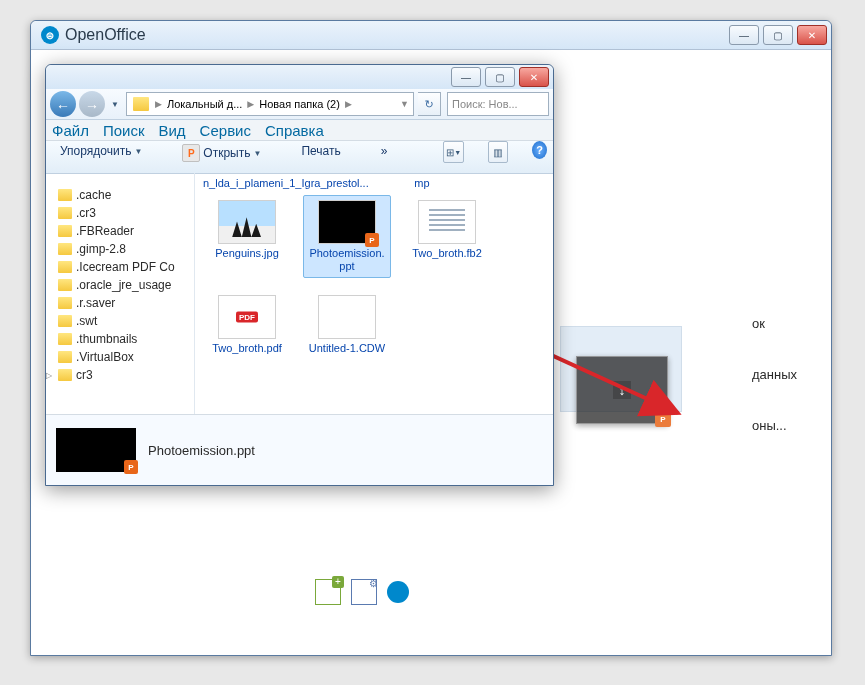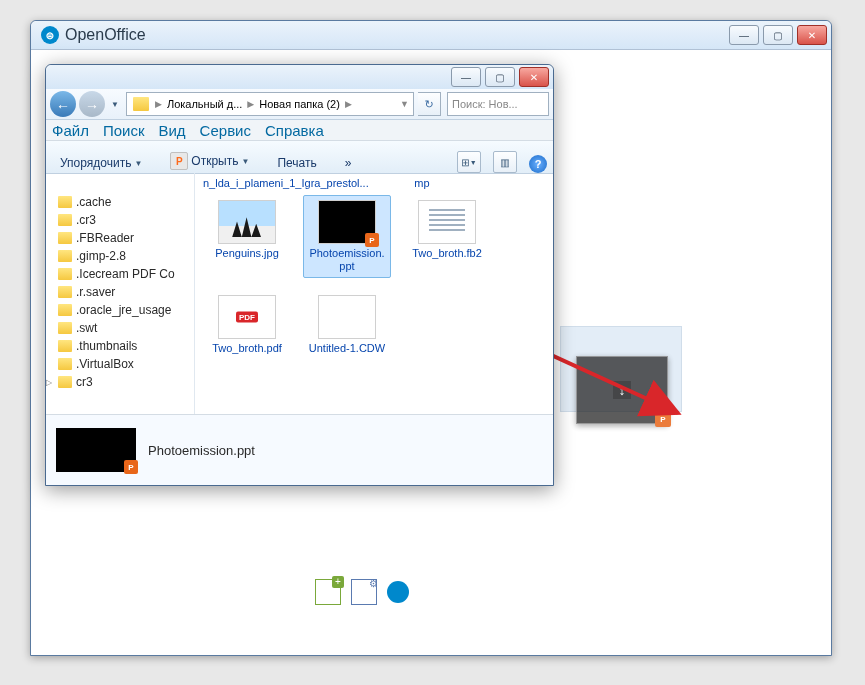--- a/index.html
+++ b/index.html
@@ -26,30 +26,30 @@
 .nav-btn{width:26px;height:26px;border-radius:50%;background:linear-gradient(#7ab8e8,#3a7ab8);display:flex;align-items:center;justify-content:center;color:#fff;font-size:14px;margin-right:1px}
 .nav-btn.fwd{background:linear-gradient(#c8d8e8,#a8b8c8)}
 .nav-dd{width:14px;color:#3a5a7a;font-size:8px;text-align:center}
 .addr-bar{flex:1;height:22px;border:1px solid #a0b0c0;background:#fff;display:flex;align-items:center;font-size:11px;padding:0 2px;margin:0 2px}
 .addr-bar .folder-ic{width:16px;height:14px;background:linear-gradient(#ffe680,#f5c840);border-radius:1px;margin:0 4px}
 .addr-bar .crumb{padding:0 3px;white-space:nowrap}
 .addr-bar .sep{color:#888;padding:0 2px;font-size:9px}
 .addr-refresh{width:22px;height:22px;border:1px solid #a0b0c0;border-left:none;background:linear-gradient(#fdfeff,#e8f0f8);display:flex;align-items:center;justify-content:center;color:#3a6aa0;font-size:11px}
 .search-box{width:92px;height:22px;border:1px solid #a0b0c0;background:#fff;display:flex;align-items:center;color:#888;font-size:11px;padding:0 4px;margin-left:4px;overflow:hidden}
 .menu-bar{height:20px;background:#f0f4f8;border-bottom:1px solid #d4dce4;display:flex;align-items:center;padding:0 6px;gap:14px;font-size:15px;color:#0369a1}
-.toolbar{height:32px;background:linear-gradient(#f6fbff,#e2eef8);border-bottom:1px solid #c0d0e0;display:flex;align-items:flex-end;padding:0 6px;gap:12px}
+.toolbar{height:32px;background:linear-gradient(#f6fbff,#e2eef8);border-bottom:1px solid #c0d0e0;display:flex;align-items:flex-start;padding:0 6px;gap:24px}
 .tb-btn{padding:3px 8px;color:#1a3a6a;font-size:12px;display:flex;align-items:center;gap:3px}
 .tb-btn .dd{font-size:8px;color:#3a5a7a}
 .tb-btn.open{color:#1a3a6a}
 .tb-btn.open .app-ic{width:16px;height:16px;background:#e8e8e8;border:1px solid #c0c0c0;display:flex;align-items:center;justify-content:center;color:#ff6a1a;font-weight:700;font-size:10px;border-radius:2px}
 .tb-spacer{flex:1}
 .tb-view{width:22px;height:20px;border:1px solid #a8bacc;background:linear-gradient(#fdfeff,#e8f0f8);border-radius:2px;display:flex;align-items:center;justify-content:center;font-size:10px;color:#3a5a7a}
 .tb-help{width:18px;height:18px;background:radial-gradient(#6ab0ff,#1a6ac8);border-radius:50%;color:#fff;display:flex;align-items:center;justify-content:center;font-size:11px;font-weight:700}
 .expl-body{position:absolute;top:108px;bottom:58px;left:0;right:0;display:flex}
-.sidebar{width:148px;border-right:1px solid #e0e8f0;overflow:hidden;padding:20px 0}
+.sidebar{width:148px;border-right:1px solid #e0e8f0;overflow:hidden;padding:13px 0}
 .side-item{display:flex;align-items:center;padding:2px 4px 2px 30px;gap:4px;font-size:12px;color:#2a2a2a;white-space:nowrap;position:relative}
 .side-item::before{content:"";position:absolute;left:12px;width:14px;height:12px;background:linear-gradient(#ffe680,#f5c840);border-radius:1px}
 .side-item .exp{position:absolute;left:0;font-size:8px;color:#888}
 .files-area{flex:1;padding:4px 8px;overflow:hidden}
 .file-row{display:flex;gap:12px;flex-wrap:wrap}
 .file-item{width:78px;text-align:center;font-size:11px;color:#0645ad;padding:4px;border:1px solid transparent;border-radius:2px}
 .file-item.sel{background:#cde6ff;border-color:#7ab8e8}
 .file-item .label{word-break:break-word;line-height:1.2;margin-top:3px}
 .file-thumb{width:56px;height:42px;margin:0 auto;background:#f4f4f4;border:1px solid #d0d0d0;position:relative}
 .file-thumb.img{background:linear-gradient(#b8e0ff 60%,#f0f0f0 60%)}
@@ -79,20 +79,25 @@
   <div class="oo-titlebar">
     <div class="oo-logo">⊜</div>
     <div class="oo-title">OpenOffice</div>
     <div class="win-btns">
       <div class="win-btn">—</div>
       <div class="win-btn">▢</div>
       <div class="win-btn close">✕</div>
     </div>
   </div>
   <div class="oo-content">
+    <div class="oo-links">
+      <div>ок</div>
+      <div>данных</div>
+      <div>оны...</div>
+    </div>
     <div class="oo-icons">
       <div class="oo-icon doc"></div>
       <div class="oo-icon tpl"></div>
       <div class="oo-icon globe"></div>
     </div>
   </div>
 </div>
 
 <div class="drag-bg"></div>
 <div class="drag-ghost">
@@ -172,24 +177,24 @@
         <div class="side-item">
           <span>.FBReader</span>
         </div>
         <div class="side-item">
           <span>.gimp-2.8</span>
         </div>
         <div class="side-item">
           <span>.Icecream PDF Co</span>
         </div>
         <div class="side-item">
+          <span>.oracle_jre_usage</span>
+        </div>
+        <div class="side-item">
           <span>.r.saver</span>
-        </div>
-        <div class="side-item">
-          <span>.oracle_jre_usage</span>
         </div>
         <div class="side-item">
           <span>.swt</span>
         </div>
         <div class="side-item">
           <span>.thumbnails</span>
         </div>
         <div class="side-item">
           <span>.VirtualBox</span>
         </div>

